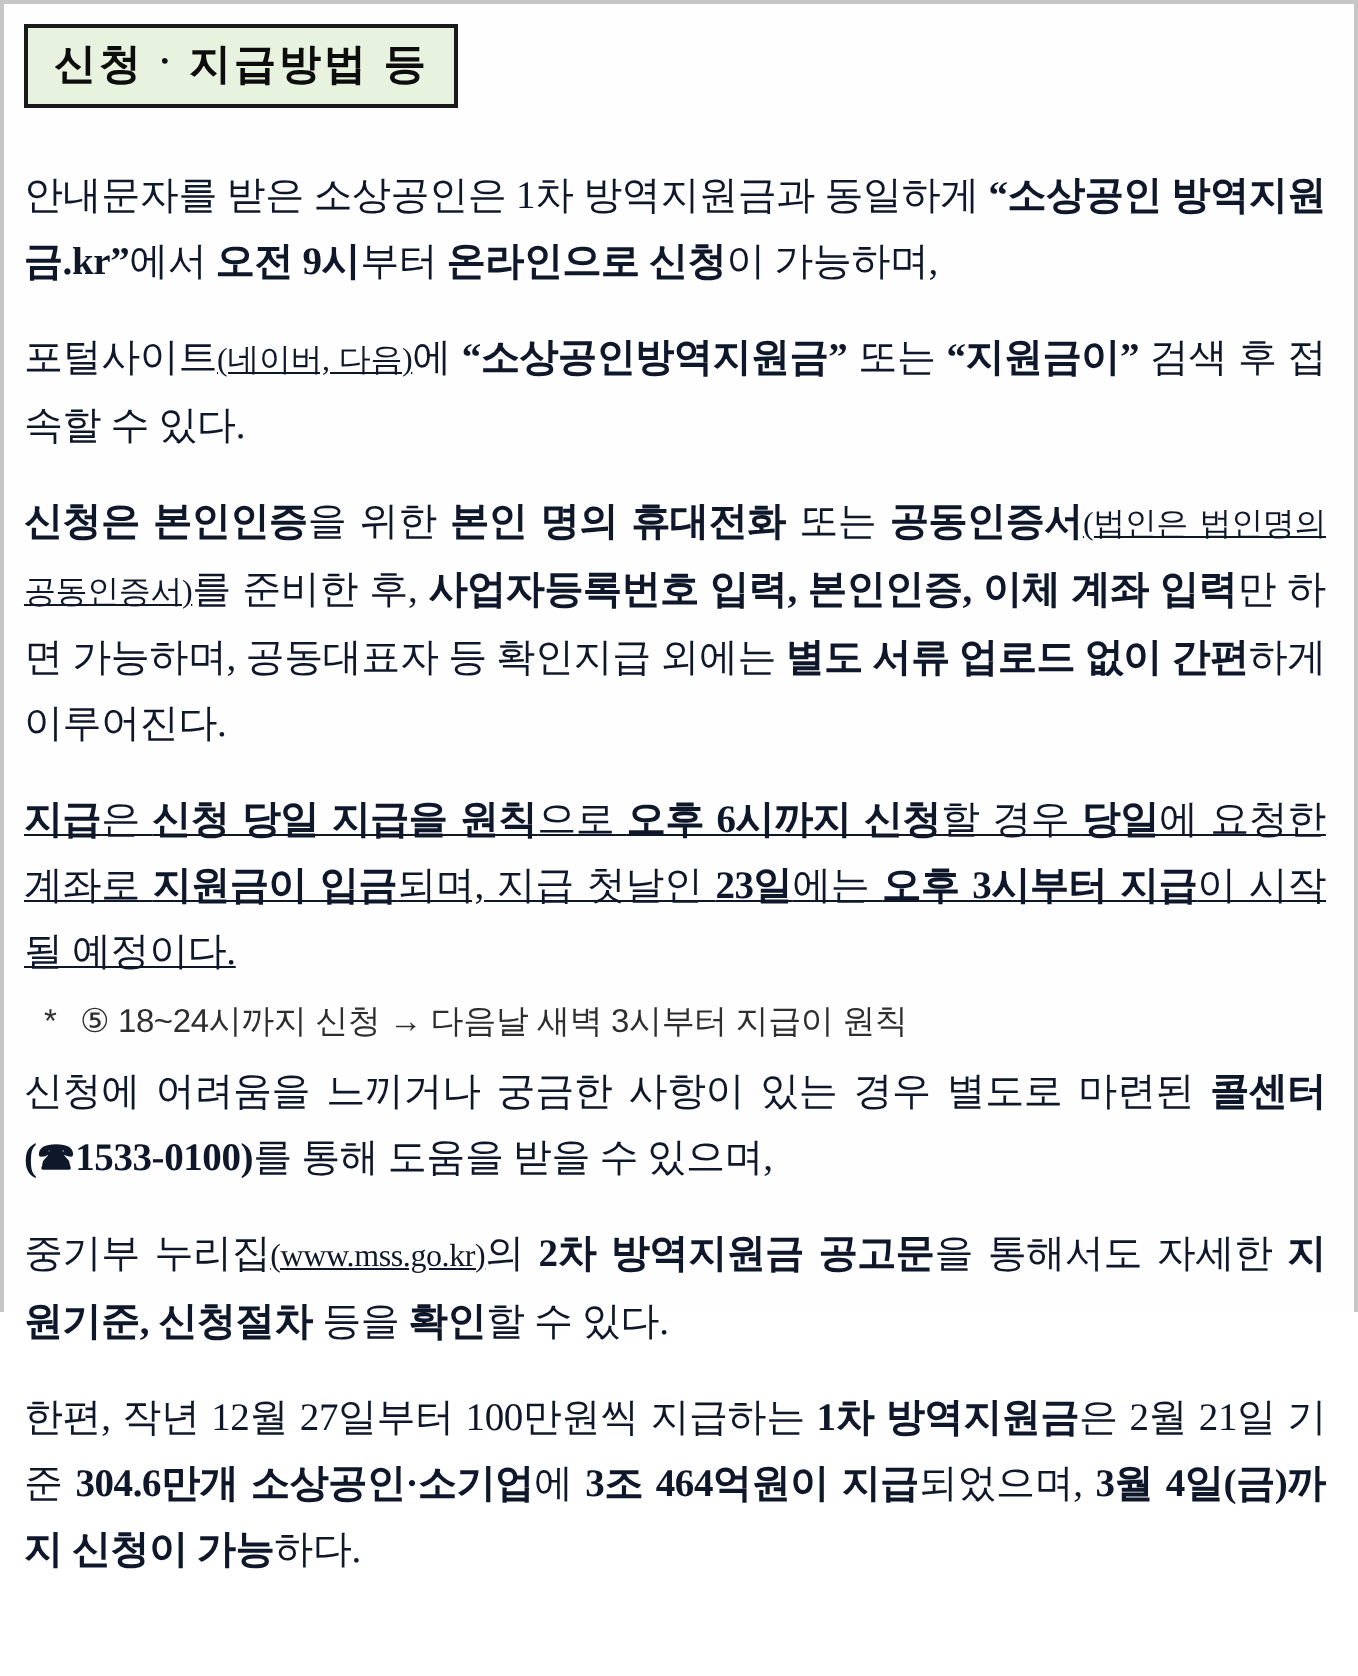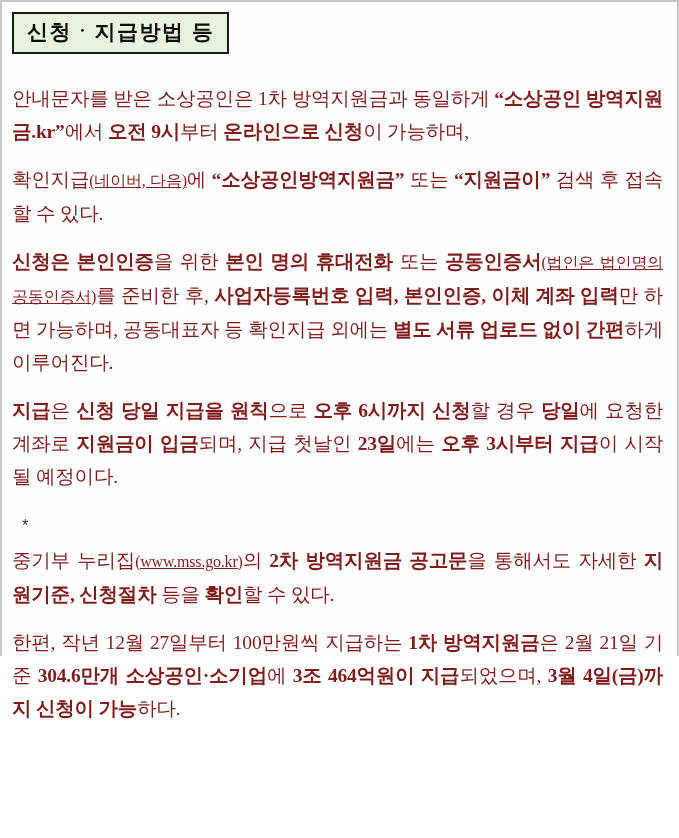--- a/index.html
+++ b/index.html
@@ -24,27 +24,27 @@
     font-family: "Liberation Sans", "DejaVu Sans", sans-serif;
     font-weight: 800;
     font-size: 21px;
     letter-spacing: 1.5px;
     color: #0d0d0d;
   }
   .para {
     margin: 0 0 15px 0;
     font-size: 19.5px;
     line-height: 33px;
-    color: #7f1d1d;
+    color: #0f172a;
     text-align: justify;
     text-align-last: left;
     letter-spacing: -0.2px;
   }
   .para.first { margin-top: 28px; }
-  .para.tight { margin-bottom: 16px; }
+  .para.tight { margin-bottom: 2px; text-decoration: underline; }
   .seg[data-style="bold"] { font-weight: 700; }
   .seg[data-style="small"] { font-size: 16px; text-decoration: underline; }
   .note {
     display: flex;
     margin: 0 0 2px 0;
     padding-left: 10px;
     font-family: "Liberation Sans", "DejaVu Sans", sans-serif;
     font-size: 16.5px;
     line-height: 32.5px;
     color: #2e2e2e;
@@ -60,37 +60,41 @@
 
   <div class="title-box">
     <span>신청ㆍ지급방법 등</span>
   </div>
 
   <p class="para first">
     <span class="seg" data-style="normal">안내문자를 받은 소상공인은 1차 방역지원금과 동일하게 </span><span class="seg" data-style="bold">“소상공인 방역지원금.kr”</span><span class="seg" data-style="normal">에서 </span><span class="seg" data-style="bold">오전 9시</span><span class="seg" data-style="normal">부터 </span><span class="seg" data-style="bold">온라인으로 신청</span><span class="seg" data-style="normal">이 가능하며,</span>
   </p>
 
   <p class="para">
-    <span class="seg" data-style="normal">확인지급</span><span class="seg" data-style="small">(네이버, 다음)</span><span class="seg" data-style="normal">에 </span><span class="seg" data-style="bold">“소상공인방역지원금”</span><span class="seg" data-style="normal"> 또는 </span><span class="seg" data-style="bold">“지원금이”</span><span class="seg" data-style="normal"> 검색 후 접속할 수 있다.</span>
+    <span class="seg" data-style="normal">포털사이트</span><span class="seg" data-style="small">(네이버, 다음)</span><span class="seg" data-style="normal">에 </span><span class="seg" data-style="bold">“소상공인방역지원금”</span><span class="seg" data-style="normal"> 또는 </span><span class="seg" data-style="bold">“지원금이”</span><span class="seg" data-style="normal"> 검색 후 접속할 수 있다.</span>
   </p>
 
   <p class="para">
     <span class="seg" data-style="bold">신청은 본인인증</span><span class="seg" data-style="normal">을 위한 </span><span class="seg" data-style="bold">본인 명의 휴대전화</span><span class="seg" data-style="normal"> 또는 </span><span class="seg" data-style="bold">공동인증서</span><span class="seg" data-style="small">(법인은 법인명의 공동인증서)</span><span class="seg" data-style="normal">를 준비한 후, </span><span class="seg" data-style="bold">사업자등록번호 입력, 본인인증, 이체 계좌 입력</span><span class="seg" data-style="normal">만 하면 가능하며, 공동대표자 등 확인지급 외에는 </span><span class="seg" data-style="bold">별도 서류 업로드 없이 간편</span><span class="seg" data-style="normal">하게 이루어진다.</span>
   </p>
 
   <p class="para tight">
     <span class="seg" data-style="bold">지급</span><span class="seg" data-style="normal">은 </span><span class="seg" data-style="bold">신청 당일 지급을 원칙</span><span class="seg" data-style="normal">으로 </span><span class="seg" data-style="bold">오후 6시까지 신청</span><span class="seg" data-style="normal">할 경우 </span><span class="seg" data-style="bold">당일</span><span class="seg" data-style="normal">에 요청한 계좌로 </span><span class="seg" data-style="bold">지원금이 입금</span><span class="seg" data-style="normal">되며, 지급 첫날인 </span><span class="seg" data-style="bold">23일</span><span class="seg" data-style="normal">에는 </span><span class="seg" data-style="bold">오후 3시부터 지급</span><span class="seg" data-style="normal">이 시작될 예정이다.</span>
   </p>
 
   <div class="note">
     <span class="note-marker">*</span>
     <div class="note-lines">
+      <div class="note-line">⑤ 18~24시까지 신청 → 다음날 새벽 3시부터 지급이 원칙</div>
     </div>
   </div>
 
+  <p class="para">
+    <span class="seg" data-style="normal">신청에 어려움을 느끼거나 궁금한 사항이 있는 경우 별도로 마련된 </span><span class="seg" data-style="bold">콜센터(☎1533-0100)</span><span class="seg" data-style="normal">를 통해 도움을 받을 수 있으며,</span>
+  </p>
 
   <p class="para">
     <span class="seg" data-style="normal">중기부 누리집</span><span class="seg" data-style="small">(www.mss.go.kr)</span><span class="seg" data-style="normal">의 </span><span class="seg" data-style="bold">2차 방역지원금 공고문</span><span class="seg" data-style="normal">을 통해서도 자세한 </span><span class="seg" data-style="bold">지원기준, 신청절차</span><span class="seg" data-style="normal"> 등을 </span><span class="seg" data-style="bold">확인</span><span class="seg" data-style="normal">할 수 있다.</span>
   </p>
 
   <p class="para">
     <span class="seg" data-style="normal">한편, 작년 12월 27일부터 100만원씩 지급하는 </span><span class="seg" data-style="bold">1차 방역지원금</span><span class="seg" data-style="normal">은 2월 21일 기준 </span><span class="seg" data-style="bold">304.6만개 소상공인·소기업</span><span class="seg" data-style="normal">에 </span><span class="seg" data-style="bold">3조 464억원이 지급</span><span class="seg" data-style="normal">되었으며, </span><span class="seg" data-style="bold">3월 4일(금)까지 신청이 가능</span><span class="seg" data-style="normal">하다.</span>
   </p>
 
 </div>

